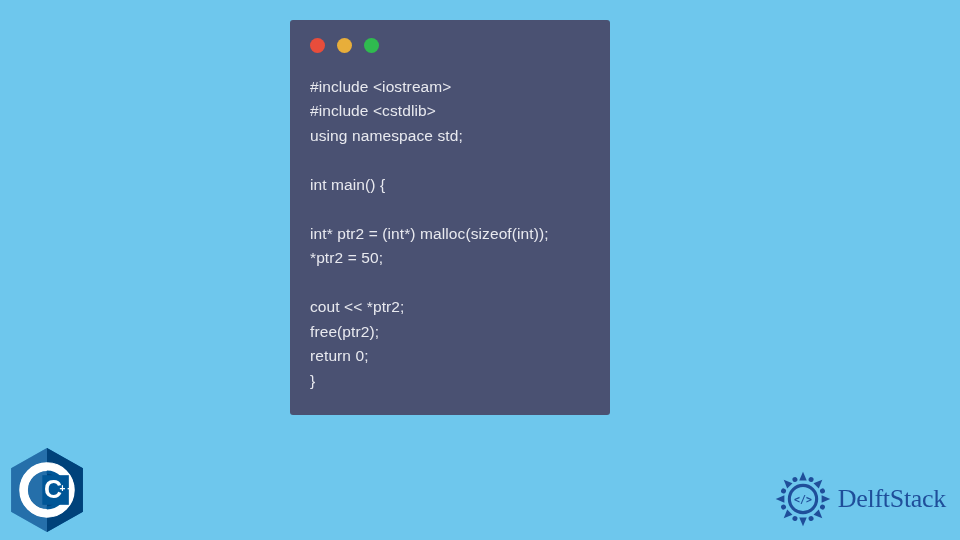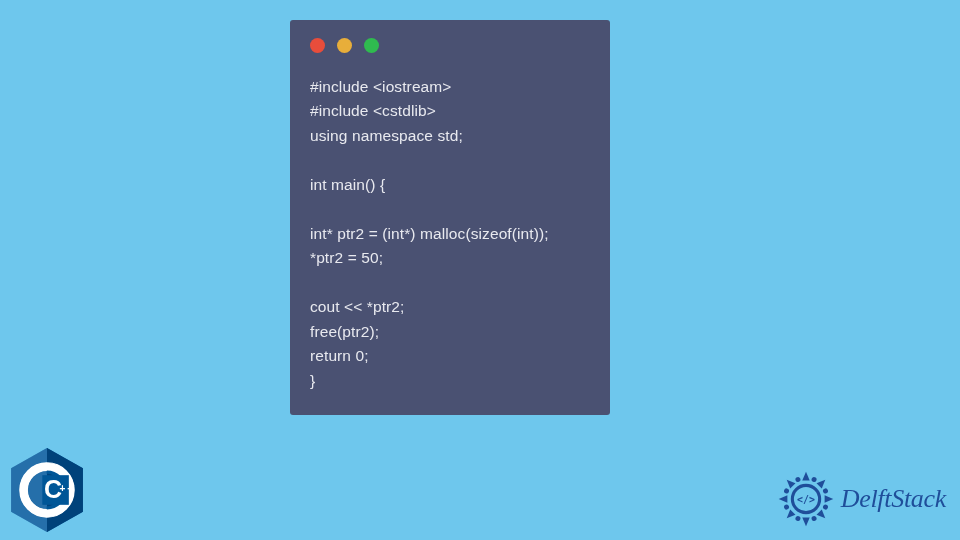--- a/index.html
+++ b/index.html
@@ -54,21 +54,20 @@
     align-items: center;
     gap: 4px;
   }
   .delft-emblem {
     width: 62px;
     height: 62px;
   }
   .delft-text {
     font-size: 26px;
     font-weight: 500;
-    font-style: italic;
     color: #1f4e9a;
     font-family: Georgia, 'Times New Roman', serif;
     letter-spacing: -0.3px;
   }
 </style>
 </head>
 <body>
 
 <div class="code-window">
   <div class="traffic-lights">

